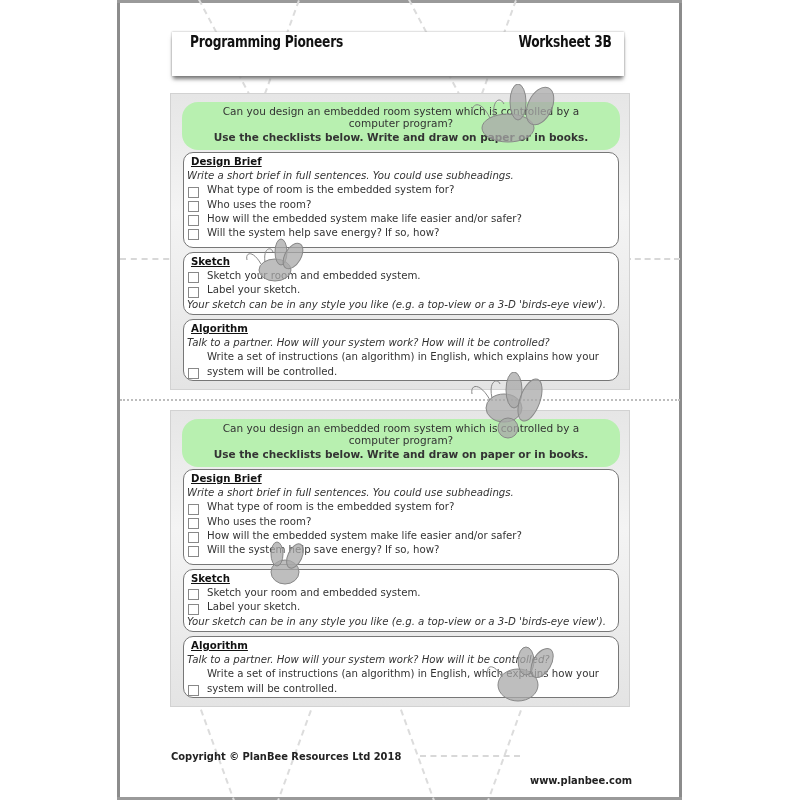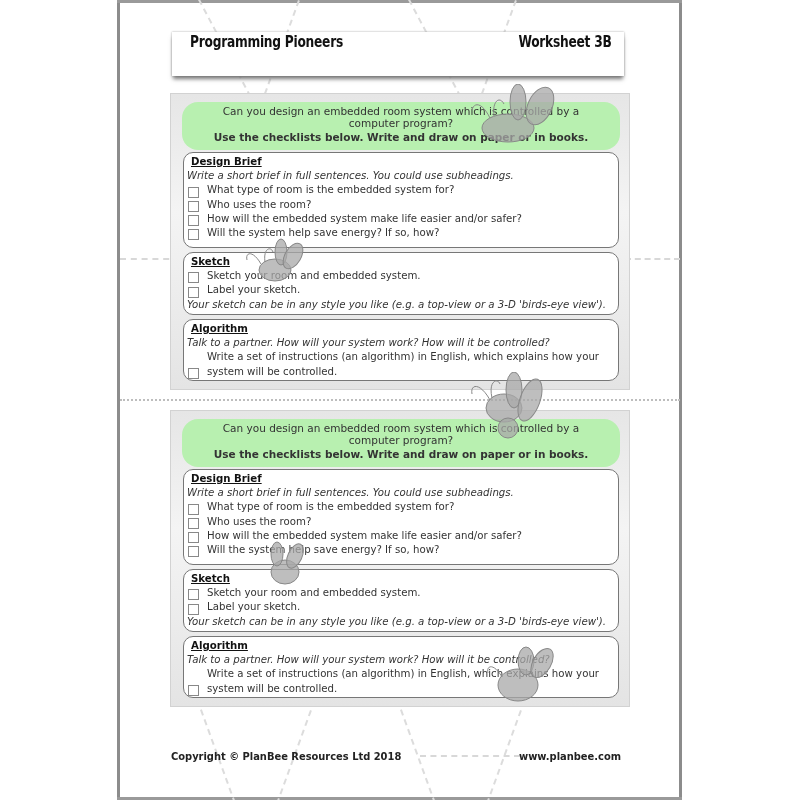--- a/index.html
+++ b/index.html
@@ -33,21 +33,21 @@
   .check-row { display:flex; align-items:flex-end; }
   .checkbox { width:9px; height:9px; border:1px solid #888; margin:2px 8px 0 1px; flex:0 0 auto; background:#fff; }
   .s-brief { top:58px; height:96px; }
   .s-sketch { top:158px; height:63px; }
   .s-algo { top:225px; height:62px; }
   .cutline { position:absolute; left:120px; width:560px; border-top:2px dotted #bdbdbd; }
   .bee { position:absolute; pointer-events:none; }
   .footer-left, .footer-right { position:absolute; top:750px; font-size:11px; font-weight:bold; color:#222;
             font-family:"DejaVu Sans Condensed","DejaVu Sans", sans-serif; }
   .footer-left { left:171px; }
-  .footer-right { right:179px; }
+  .footer-right { right:168px;margin-top:24px; }
 </style>
 </head>
 <body>
 
 <div class="page"></div>
 <div class="page-top-edge"></div>
 <div class="page-bottom-edge"></div>
 
 <div class="hexline" style="left:210px;top:42px;width:80px;"></div>
 <div class="hexline" style="left:430px;top:42px;width:90px;"></div>

